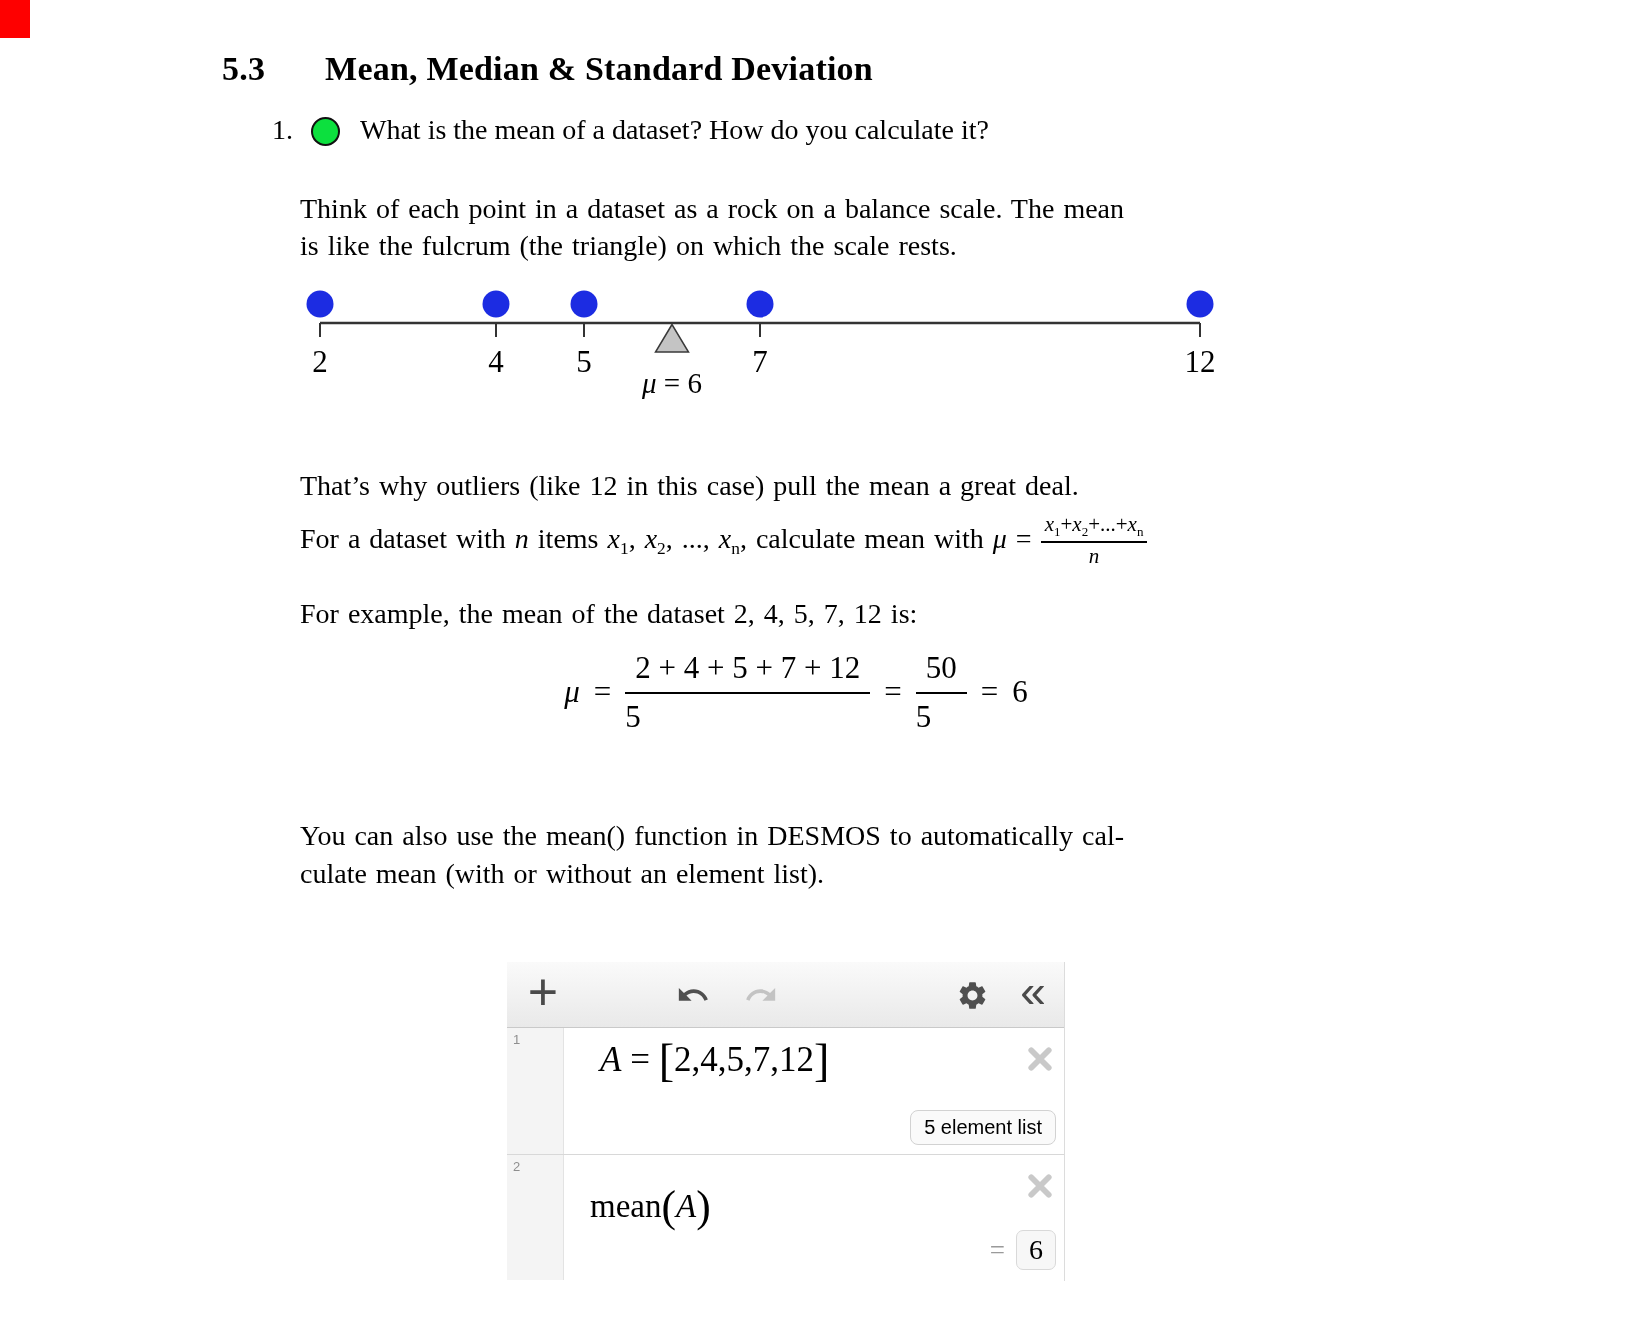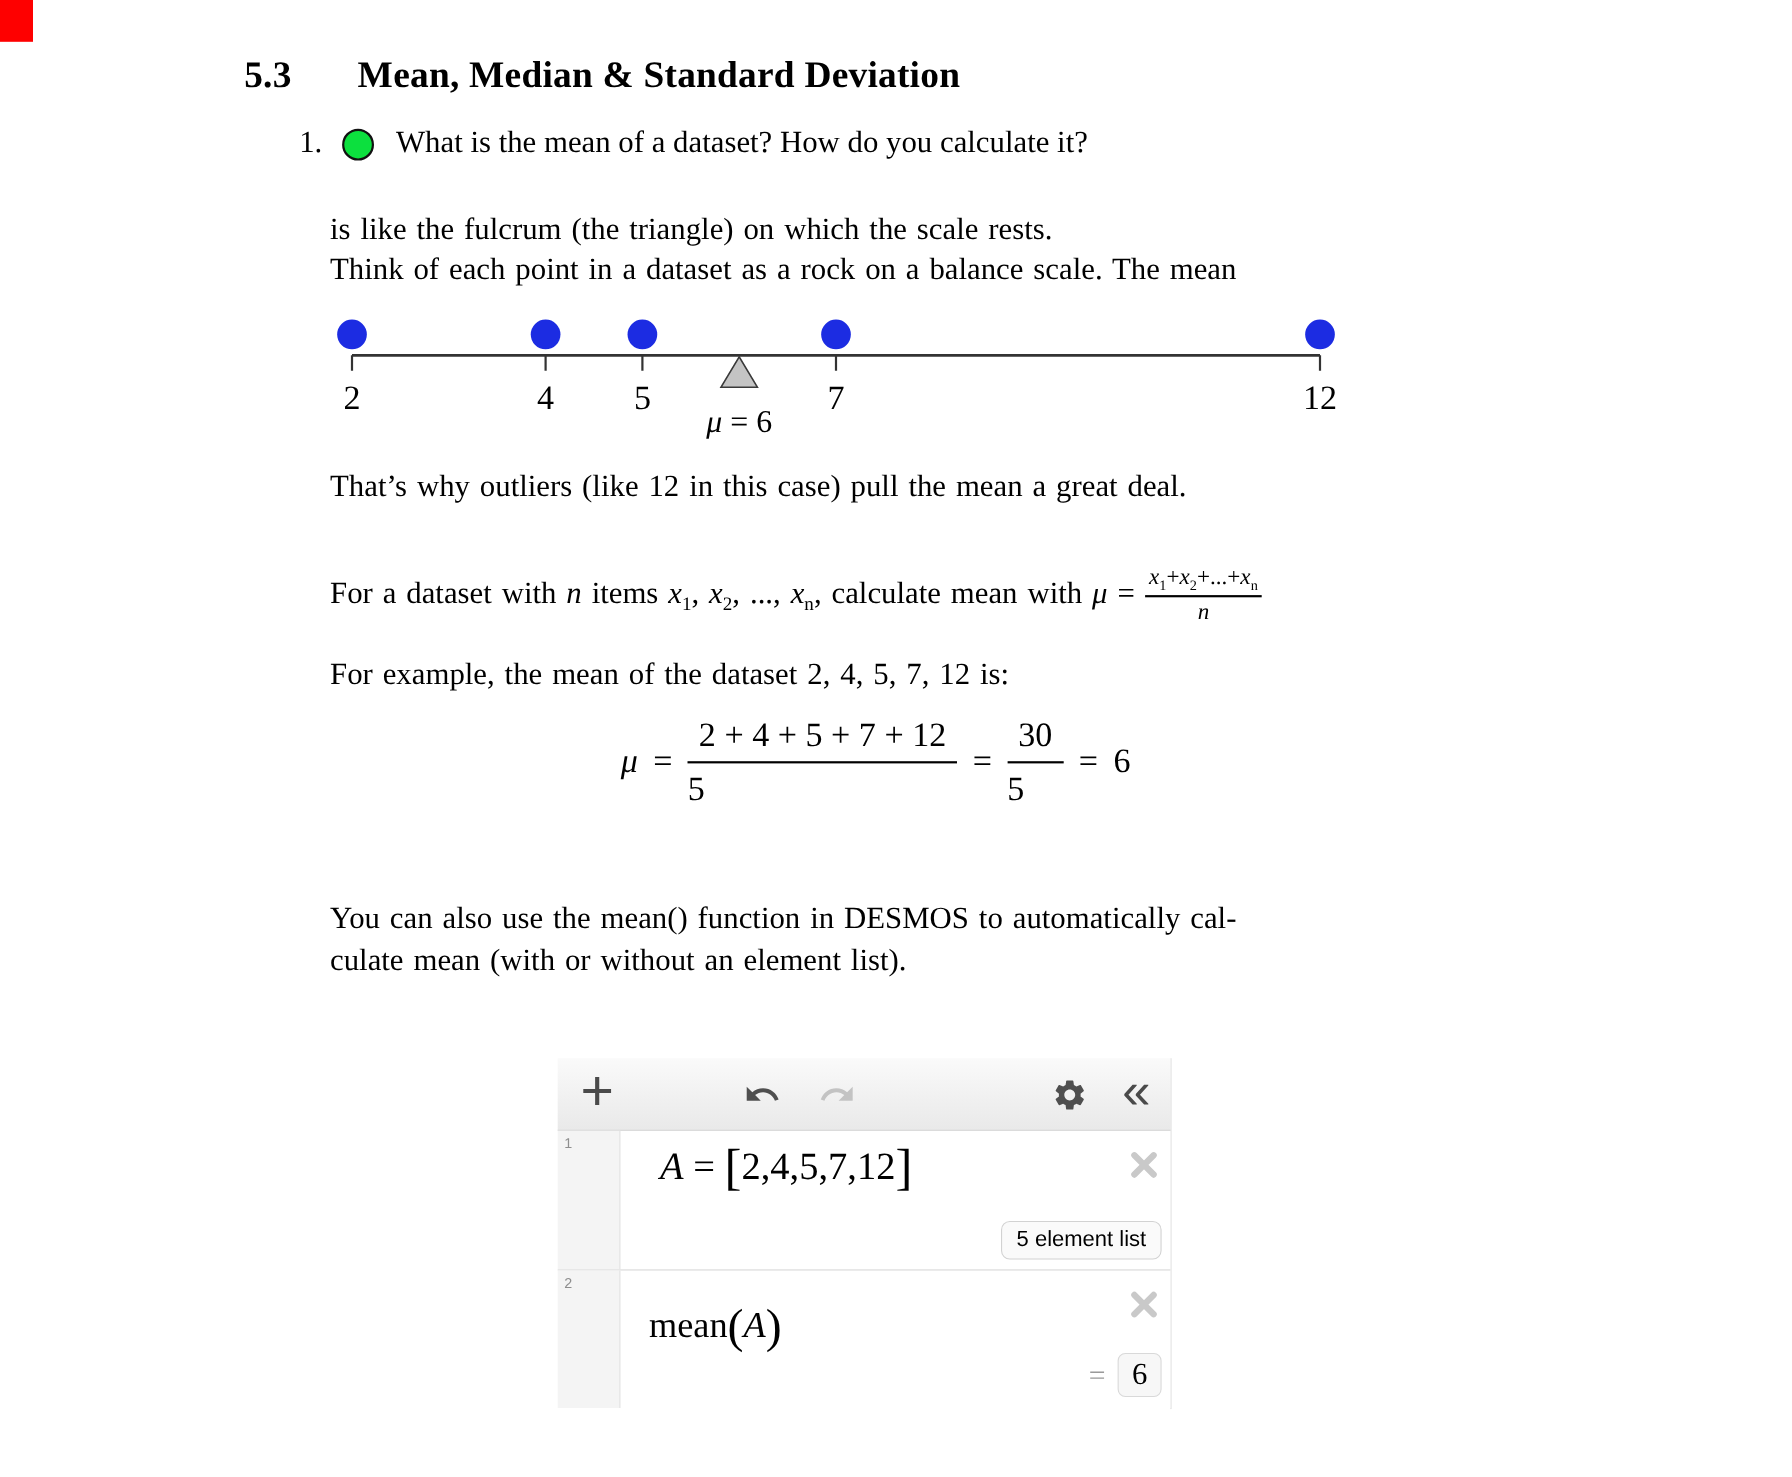--- a/index.html
+++ b/index.html
@@ -11,21 +11,21 @@
   .heading { position:absolute; left:222px; top:50px; display:flex; gap:60px;
              font-size:34px; font-weight:bold; letter-spacing:.2px; }
 
   .q-number { position:absolute; left:272px; top:114px; font-size:28px; }
   .bullet { position:absolute; left:311px; top:117px; width:29px; height:29px;
             border-radius:50%; background:#0ce03e; border:2px solid #111; }
   .q-text { position:absolute; left:360px; top:114px; font-size:28px; }
 
   .para { position:absolute; left:300px; font-size:28px; line-height:37px; word-spacing:2px; }
   #intro     { top:190px; }
-  #outlier   { top:424px; }
+  #outlier   { top:467px; }
   #formula   { top:512px; line-height:40px; }
   #example   { top:595px; }
   #desmos-note { top:817px; line-height:38px; }
 
   i { font-style:italic; }
   sub { font-size:0.62em; }
 
   svg.numline { position:absolute; left:290px; top:280px; }
 
   
@@ -87,22 +87,22 @@
 <div class="heading">
   <span>5.3</span>
   <span>Mean, Median &amp; Standard Deviation</span>
 </div>
 
 <span class="q-number">1.</span>
 <span class="bullet"></span>
 <span class="q-text">What is the mean of a dataset? How do you calculate it?</span>
 
 <div class="para" id="intro">
+  <div>Think of each point in a dataset as a rock on a balance scale. The mean</div>
   <div>is like the fulcrum (the triangle) on which the scale rests.</div>
-  <div>Think of each point in a dataset as a rock on a balance scale. The mean</div>
 </div>
 
 <svg class="numline" width="950" height="122" viewBox="0 0 950 122">
   <line x1="30" y1="43" x2="910" y2="43" stroke="#333" stroke-width="2.5"></line>
   <line x1="30" y1="43" x2="30" y2="57" stroke="#333" stroke-width="2"></line>
   <line x1="206" y1="43" x2="206" y2="57" stroke="#333" stroke-width="2"></line>
   <line x1="294" y1="43" x2="294" y2="57" stroke="#333" stroke-width="2"></line>
   <line x1="470" y1="43" x2="470" y2="57" stroke="#333" stroke-width="2"></line>
   <line x1="910" y1="43" x2="910" y2="57" stroke="#333" stroke-width="2"></line>
   <circle cx="30" cy="24" r="13.5" fill="#1c2ce2"></circle>
@@ -129,21 +129,21 @@
 
 <div class="equation">
   <i>μ</i>
   <span>=</span>
   <span class="bigfrac">
     <span class="num">2 + 4 + 5 + 7 + 12</span>
     <span class="den">5</span>
   </span>
   <span>=</span>
   <span class="bigfrac">
-    <span class="num">30</span>
+    <span class="num">50</span>
     <span class="den">5</span>
   </span>
   <span>=</span>
   <span>6</span>
 </div>
 
 <div class="para" id="desmos-note">
   <div>You can also use the mean() function in DESMOS to automatically cal-</div>
   <div>culate mean (with or without an element list).</div>
 </div>

